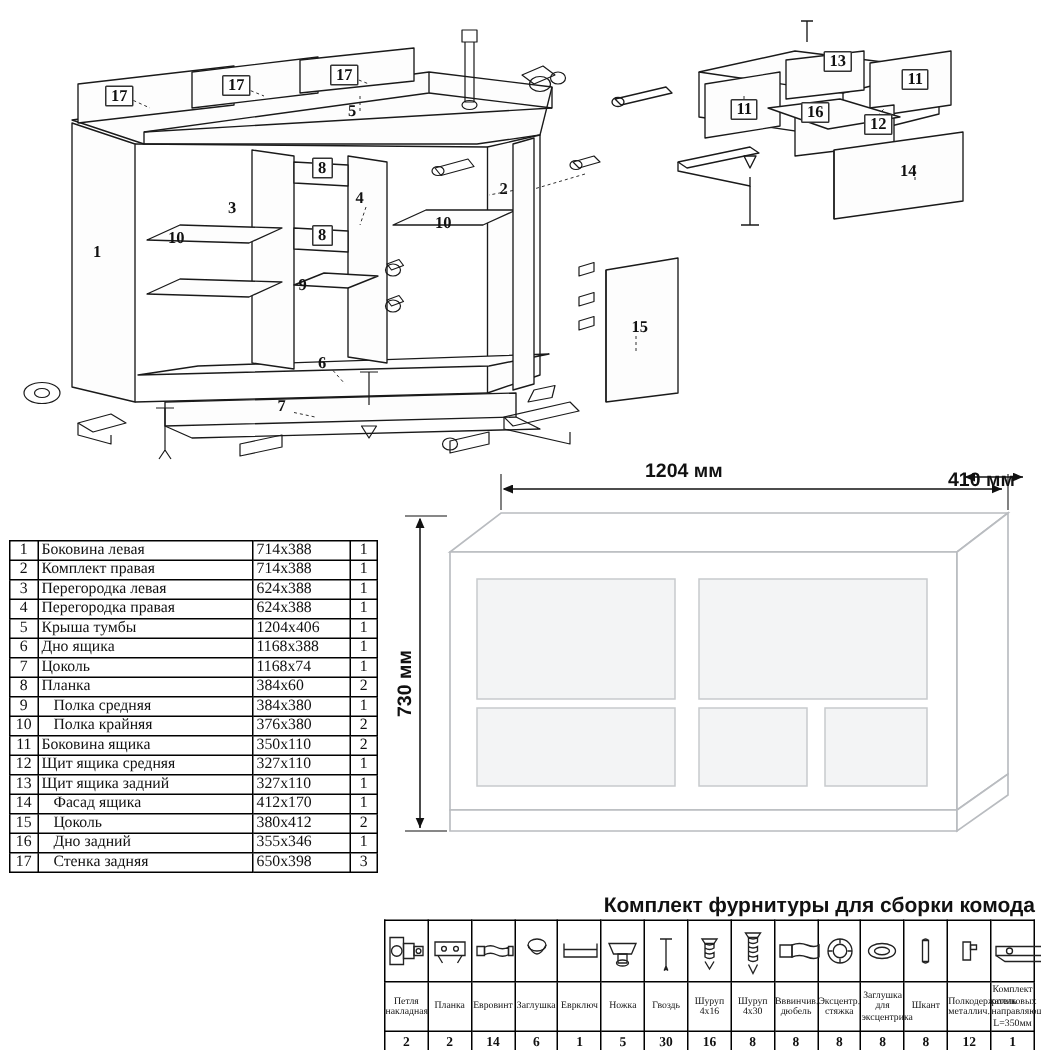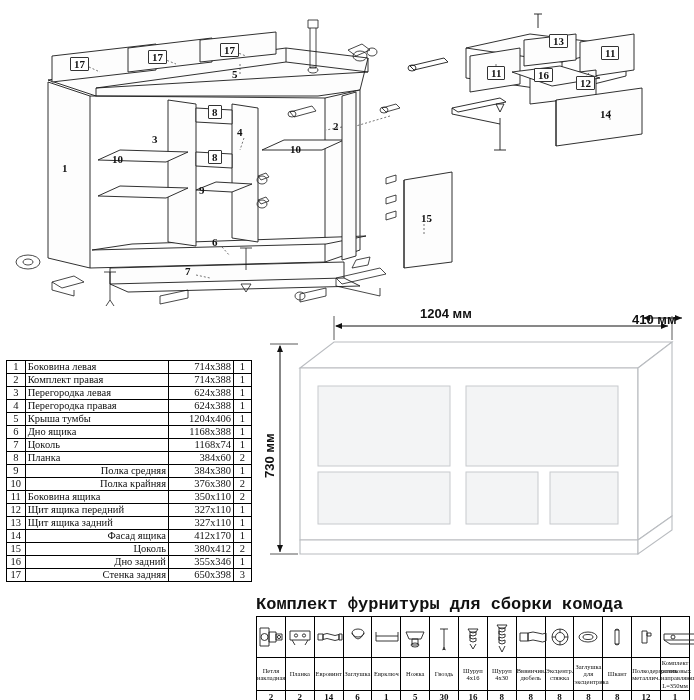--- a/index.html
+++ b/index.html
@@ -33,35 +33,35 @@
   table.parts{border-collapse:collapse;width:246px;}
   table.parts td{
     border:1px solid #000;
     font-size:10.5px;
     line-height:12px;
     padding:0 2px;
     font-family:"Liberation Serif", serif;
   }
   table.parts td.num{width:14px;text-align:center;}
   table.parts td.nm{width:140px;text-align:left;}
-  table.parts td.nm.ind{padding-left:10px;text-align:right;}
-  table.parts td.dim{width:62px;text-align:right;}
+  table.parts td.nm.ind{padding-left:10px;}
+  table.parts td.dim{width:62px;text-align:left;}
   table.parts td.qty{width:14px;text-align:center;}
   
   #dimbox{left:258px;top:300px;width:434px;height:280px;}
   .dimtxt{
     position:absolute;font-size:13px;font-weight:bold;
     font-family:"Liberation Sans", sans-serif;color:#111;
   }
   .dimtxt.vert{transform:rotate(-90deg);transform-origin:left top;}
   
   #kit{left:256px;top:595px;width:434px;}
   #kit .kit-title{
-    text-align:left;font-size:17px;font-weight:bold;
-    font-family:Liberation Mono, monospace;margin-bottom:2px;
+    text-align:right;font-size:14px;font-weight:bold;
+    font-family:Liberation Sans, sans-serif;margin-bottom:2px;
   }
   table.kit{border-collapse:collapse;width:434px;table-layout:fixed;}
   table.kit td{
     border:1px solid #000;
     font-size:6.5px;
     line-height:7.5px;
     text-align:center;
     vertical-align:middle;
     padding:1px 0;
     font-family:"Liberation Serif", serif;
@@ -292,21 +292,21 @@
           <td class="qty">2</td>
         </tr>
       <tr>
           <td class="num">11</td>
           <td class="nm">Боковина ящика</td>
           <td class="dim">350х110</td>
           <td class="qty">2</td>
         </tr>
       <tr>
           <td class="num">12</td>
-          <td class="nm">Щит ящика передний</td>
+          <td class="nm">Щит ящика средняя</td>
           <td class="dim">327х110</td>
           <td class="qty">1</td>
         </tr>
       <tr>
           <td class="num">13</td>
           <td class="nm">Щит ящика задний</td>
           <td class="dim">327х110</td>
           <td class="qty">1</td>
         </tr>
       <tr>
@@ -376,21 +376,21 @@
     <g stroke="#111" stroke-width="1">
       <line x1="386" y1="18" x2="424" y2="18" marker-start="url(#arS)" marker-end="url(#ar)"></line>
     </g>
 
     <g stroke="#111" stroke-width="1">
       <line x1="22" y1="46" x2="22" y2="252" marker-start="url(#arS)" marker-end="url(#ar)"></line>
       <line x1="12" y1="44" x2="40" y2="44" stroke-width="0.7"></line>
       <line x1="12" y1="254" x2="40" y2="254" stroke-width="0.7"></line>
     </g>
   </svg>
-  <span class="dimtxt" style="left:162px;top:6px;">1204 мм</span>
+  <span class="dimtxt" style="left:172px;top:6px;">1204 мм</span>
   <span class="dimtxt" style="left:374px;top:12px;">410 мм</span>
   <span class="dimtxt vert" style="left:4px;top:178px;">730 мм</span>
 </div>
 
 <div class="abs" id="kit">
   <div class="kit-title">Комплект фурнитуры для сборки комода</div>
   <table class="kit">
     <tbody>
         <tr class="icons">
       <td>

